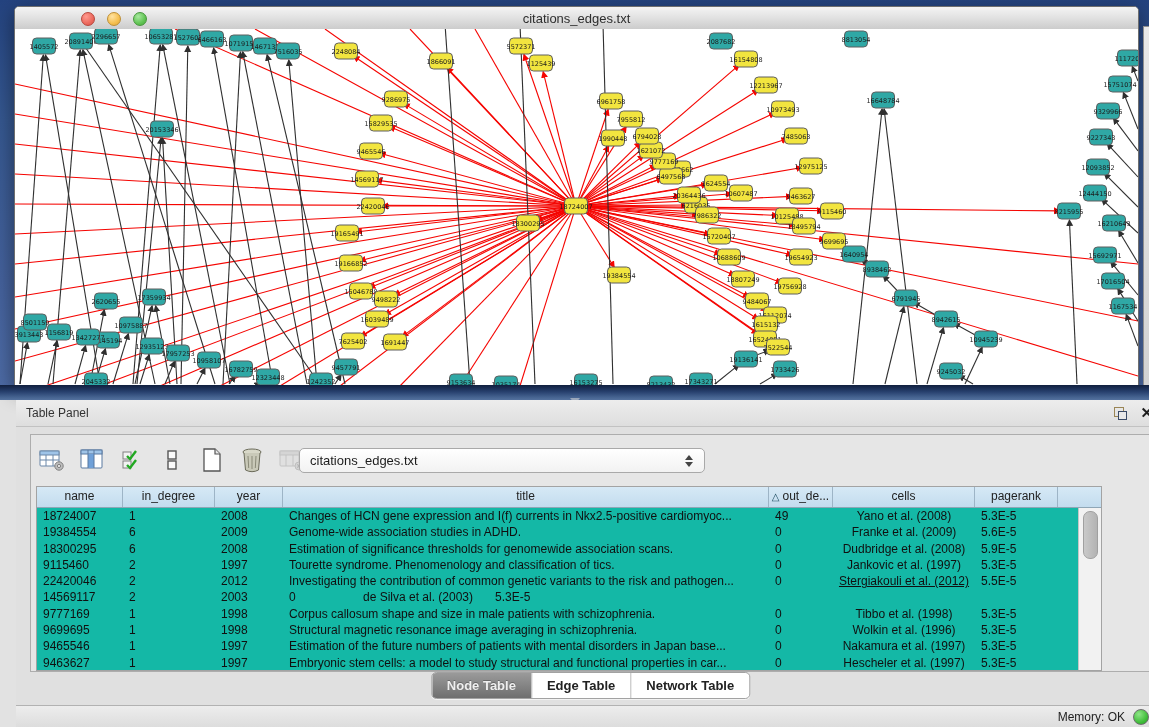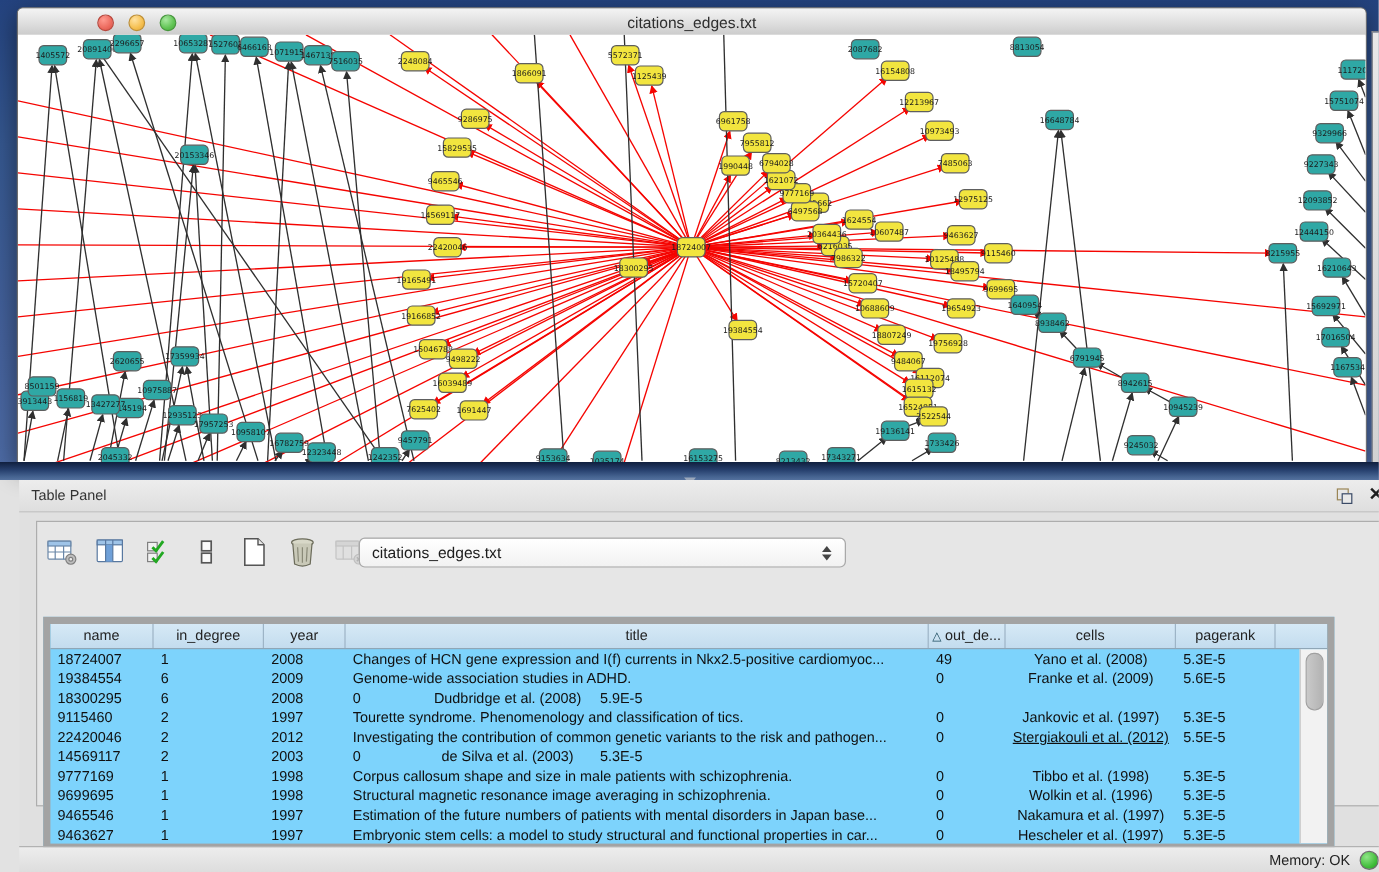--- a/index.html
+++ b/index.html
@@ -42,21 +42,21 @@
   .tbtn{width:30px;height:30px;display:flex;align-items:center;justify-content:center;cursor:pointer;border:none;background:transparent;padding:0;}
   .tbtn.disabled{opacity:.45;cursor:default;}
   .fx{font-family:"DejaVu Serif",serif;font-style:italic;font-weight:bold;font-size:15px;color:#111;}
   .combo{position:absolute;left:268px;top:13px;width:404px;height:23px;border:1px solid #A9A9A9;border-radius:5px;
     background:linear-gradient(180deg,#FFFFFF,#F2F2F2);display:flex;align-items:center;cursor:pointer;}
   .combo-text{flex:1;padding-left:10px;font-size:13px;color:#1c1c1c;}
   .combo-arrows{width:22px;display:flex;flex-direction:column;align-items:center;gap:2px;padding-right:4px;}
   .combo-arrows .up{width:0;height:0;border-left:4px solid transparent;border-right:4px solid transparent;border-bottom:5px solid #444;}
   .combo-arrows .down{width:0;height:0;border-left:4px solid transparent;border-right:4px solid transparent;border-top:5px solid #444;}
   
-  .dtable{position:absolute;left:5px;top:51px;width:1064px;height:183px;background:#7dd3fc;border:6px solid #a3a3a3;overflow:hidden;margin-top:28px;}
+  .dtable{position:absolute;left:5px;top:51px;width:1064px;height:183px;background:#14b8a6;border:1px solid #a3a3a3;overflow:hidden;}
   .thead{display:flex;height:20px;background:linear-gradient(180deg,#D6E9F6,#C3DCEE);border-bottom:1px solid #8FA6B6;}
   .th{box-sizing:border-box;font-size:12px;color:#222;text-align:center;line-height:19px;border-right:1px solid #9DB4C6;
     overflow:hidden;white-space:nowrap;cursor:pointer;}
   .sort-glyph{font-size:10px;color:#1b4a5e;margin-right:3px;}
   .tbody{position:absolute;left:0;top:21px;right:22px;bottom:0;}
   .tr{display:flex;height:16.3px;}
   .td{box-sizing:border-box;font-size:12px;color:#101010;line-height:16.3px;white-space:nowrap;overflow:hidden;padding-left:6px;cursor:default;}
   .td.center{text-align:center;padding-left:0;}
   .vscroll{position:absolute;right:0;top:21px;width:22px;bottom:0;background:#F2F2F2;border-left:1px solid #C6C6C6;}
   .vthumb{position:absolute;left:4px;top:3px;width:13px;height:46px;border-radius:7px;
@@ -771,20 +771,21 @@
             <div class="td" style="width: 68px;">2009</div>
             <div class="td" style="width: 486px;">Genome-wide association studies in ADHD.</div>
             <div class="td" style="width: 64px;">0</div>
             <div class="td center" style="width: 142px;">Franke et al. (2009)</div>
             <div class="td" style="width: 83px;">5.6E-5</div>
           </div>
           <div class="tr">
             <div class="td" style="width: 86px;">18300295</div>
             <div class="td" style="width: 92px;">6</div>
             <div class="td" style="width: 68px;">2008</div>
+            <div class="td" style="width: 486px;">Estimation of significance thresholds for genomewide association scans.</div>
             <div class="td" style="width: 64px;">0</div>
             <div class="td center" style="width: 142px;">Dudbridge et al. (2008)</div>
             <div class="td" style="width: 83px;">5.9E-5</div>
           </div>
           <div class="tr">
             <div class="td" style="width: 86px;">9115460</div>
             <div class="td" style="width: 92px;">2</div>
             <div class="td" style="width: 68px;">1997</div>
             <div class="td" style="width: 486px;">Tourette syndrome. Phenomenology and classification of tics.</div>
             <div class="td" style="width: 64px;">0</div>
@@ -844,18 +845,23 @@
             <div class="td center" style="width: 142px;">Hescheler et al. (1997)</div>
             <div class="td" style="width: 83px;">5.3E-5</div>
           </div>
         </div>
       <div class="vscroll">
         <div class="vthumb"></div>
       </div>
     </div>
   </div>
 
+  <div class="tabs" id="tabs">
+      <div class="tab active">Node Table</div>
+      <div class="tab">Edge Table</div>
+      <div class="tab">Network Table</div>
+    </div>
 
   <div class="status-bar">
     <span class="mem-label">Memory: OK</span>
     <span class="mem-dot"></span>
   </div>
 </div>
 
 </body></html>

